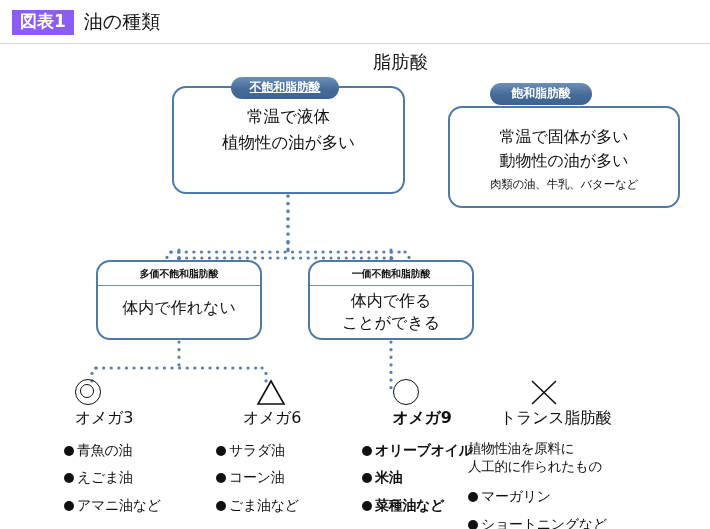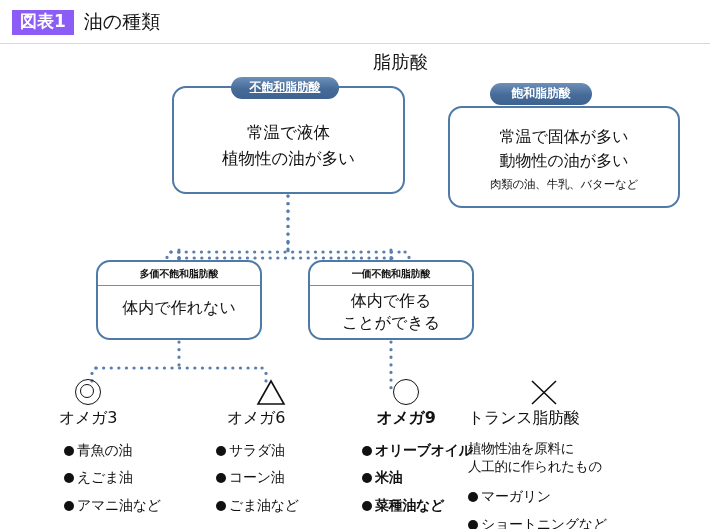--- a/index.html
+++ b/index.html
@@ -86,21 +86,21 @@
     left: 0; right: 0;
     text-align: center;
     color: #111111;
   }
 
   
   #card-unsat {
     left: 172px; top: 86px; width: 233px; height: 108px;
   }
   #card-unsat .card-body {
-    top: 32px;
+    top: 16px;
     font-size: 16.5px;
     line-height: 1.55;
   }
   #card-sat {
     left: 448px; top: 106px; width: 232px; height: 102px;
   }
   #card-sat .card-body {
     top: 17px;
     font-size: 16px;
     line-height: 1.5;
@@ -208,20 +208,21 @@
     position: relative;
   }
   .glyph-triangle svg, .glyph-cross svg { display: block; }
 
   .col-label {
     text-align: center;
     font-size: 16px;
     color: #111111;
     margin-top: 2px;
     letter-spacing: -0.3px;
+    margin-left: 32px;
   }
   #col-trans .col-label { text-align: left; padding-left: 0px; }
 
   .lead {
     font-size: 13.5px;
     line-height: 1.35;
     color: #111111;
     margin-top: 10px;
     letter-spacing: -0.3px;
   }

